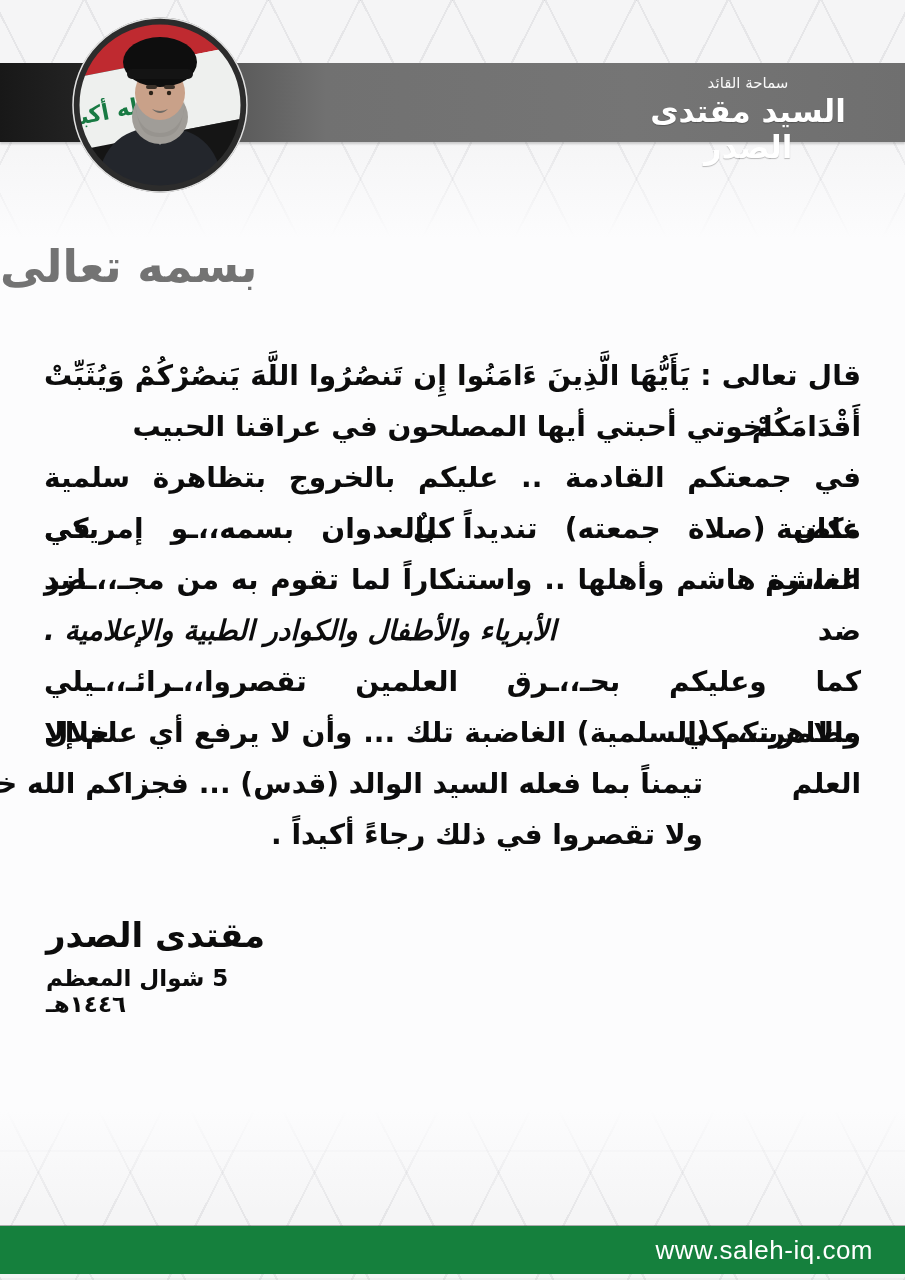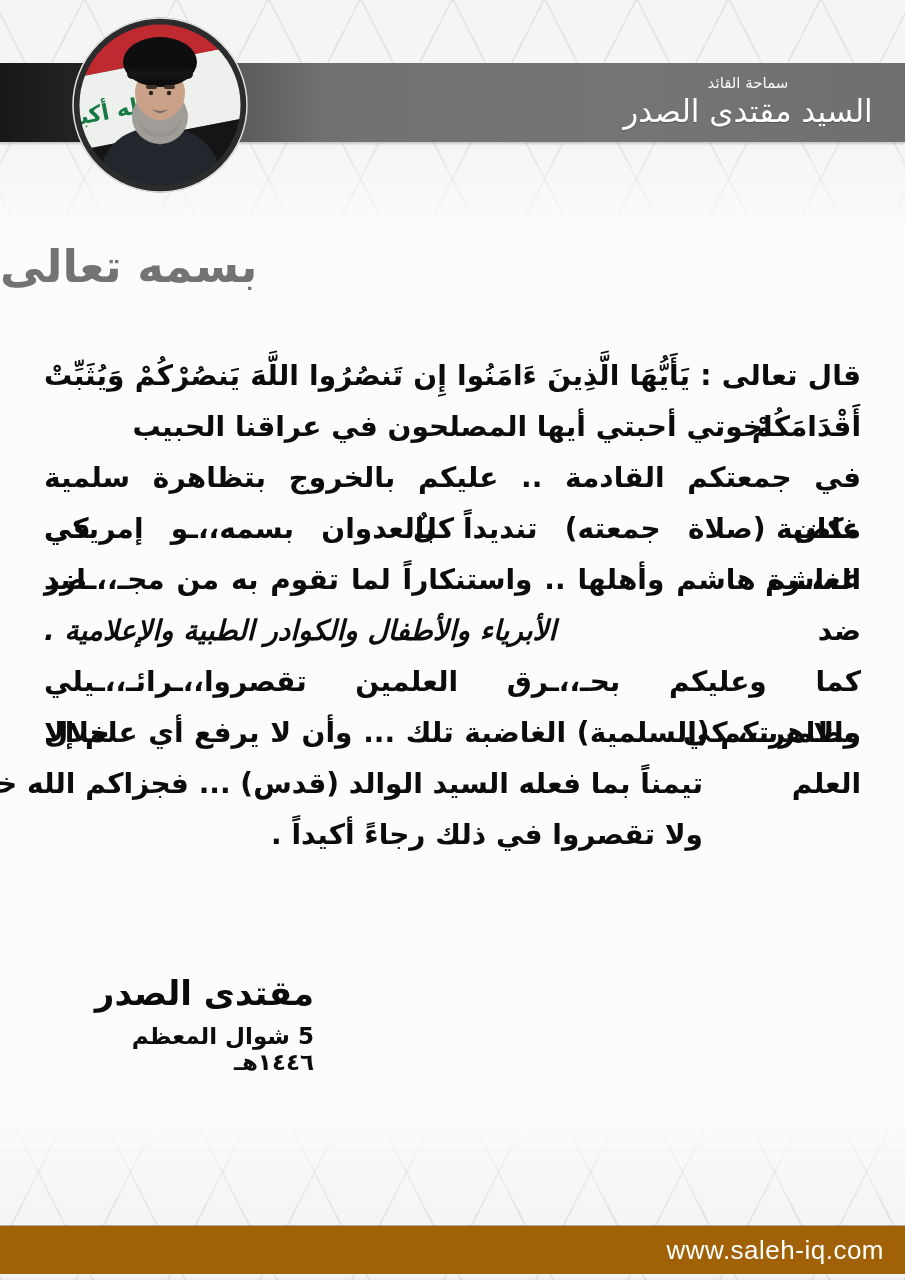--- a/index.html
+++ b/index.html
@@ -24,45 +24,45 @@
       #fcfcfd 238px, #fcfcfd 1110px,
       rgba(252,252,253,0) 1212px, rgba(252,252,253,0) 1280px);
   }
   .band{
     position:absolute;left:0;top:63px;width:100%;height:79px;
     background:linear-gradient(90deg,#181818 0%,#232323 9%,#555555 24%,#717171 36%,#757575 70%,#6f6f6f 100%);
     box-shadow:0 2px 2px rgba(0,0,0,.18);
   }
   .callig{position:absolute;top:74px;right:14px;width:286px;text-align:center;color:#ffffff;direction:rtl;}
   .callig .small{font-size:15px;letter-spacing:1px;opacity:.96;}
-  .callig .big{font-size:31px;font-weight:400;margin-top:1px;text-shadow:0 1px 1px rgba(0,0,0,.25);}
+  .callig .big{font-size:31px;font-weight:700;margin-top:1px;text-shadow:0 1px 1px rgba(0,0,0,.25);}
   .avatar{position:absolute;left:72px;top:17px;}
   .title{
     position:absolute;top:240px;left:0;width:100%;text-align:left;
     font-size:45px;font-weight:700;color:#737373;
   }
   .body{
     position:absolute;top:350px;left:44px;right:44px;
     direction:rtl;color:#0c0c0c;font-weight:700;font-size:28px;line-height:51px;
   }
   .line{height:51px;}
   .line.justify{text-align:justify;text-align-last:justify;-moz-text-align-last:justify;}
   .line.center{text-align:center;}
   .line.left{text-align:left;font-style:italic;}
   .line.right-indent{text-align:right;margin-right:158px;white-space:nowrap;}
   .sign{
-    position:absolute;top:973px;left:46px;width:268px;text-align:right;
+    position:absolute;top:915px;left:46px;width:268px;text-align:left;
     direction:rtl;color:#0c0c0c;
   }
   .sign .name{font-size:34px;font-weight:700;}
   .sign .date{font-size:23px;font-weight:700;margin-top:10px;}
   .footer-bar{
-    position:absolute;left:0;top:1226px;width:100%;height:48px;background:#a16207;
+    position:absolute;left:0;top:1226px;width:100%;height:48px;background:#15803d;
     box-sizing:border-box;display:flex;align-items:center;justify-content:flex-end;
-    padding-right:21px;box-shadow:0 -1px 0 rgba(0,0,0,.3);
+    padding-right:32px;box-shadow:0 -1px 0 rgba(0,0,0,.3);
   }
   .footer-bar .site{
     color:#ffffff;font-size:26px;letter-spacing:.5px;
     font-family:"Liberation Sans","DejaVu Sans",sans-serif;
   }
 </style>
 </head>
 <body>
 
 <div class="page">

